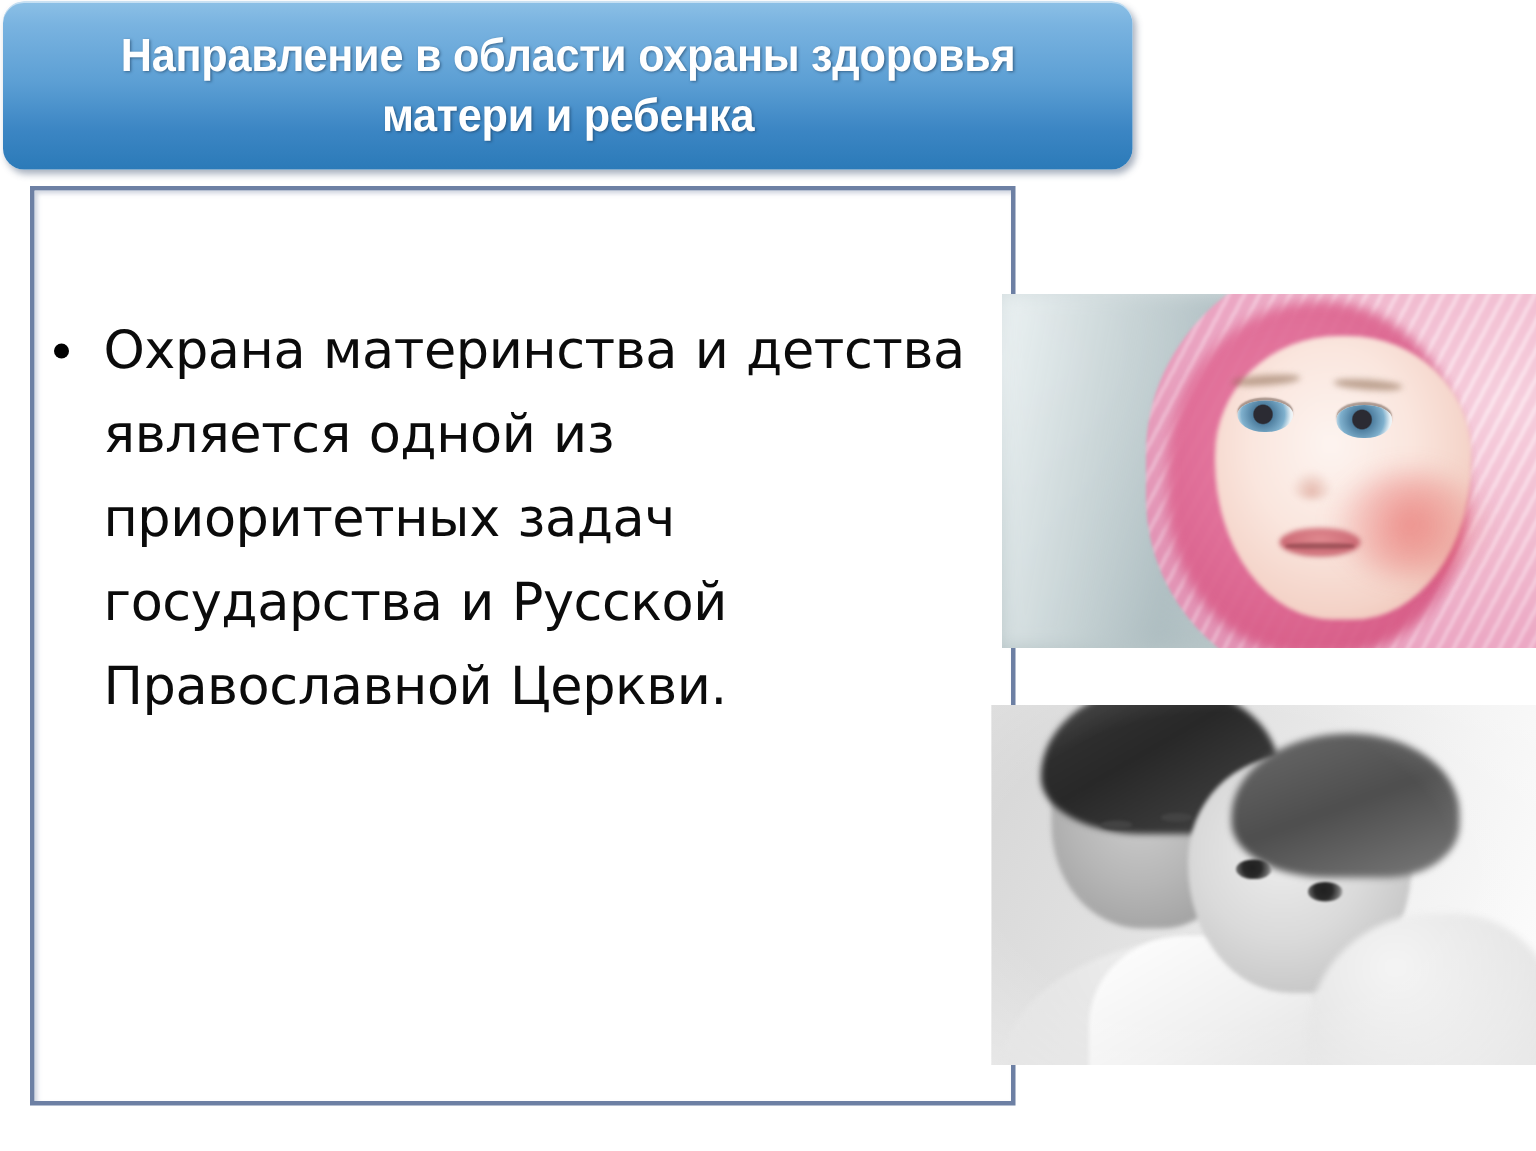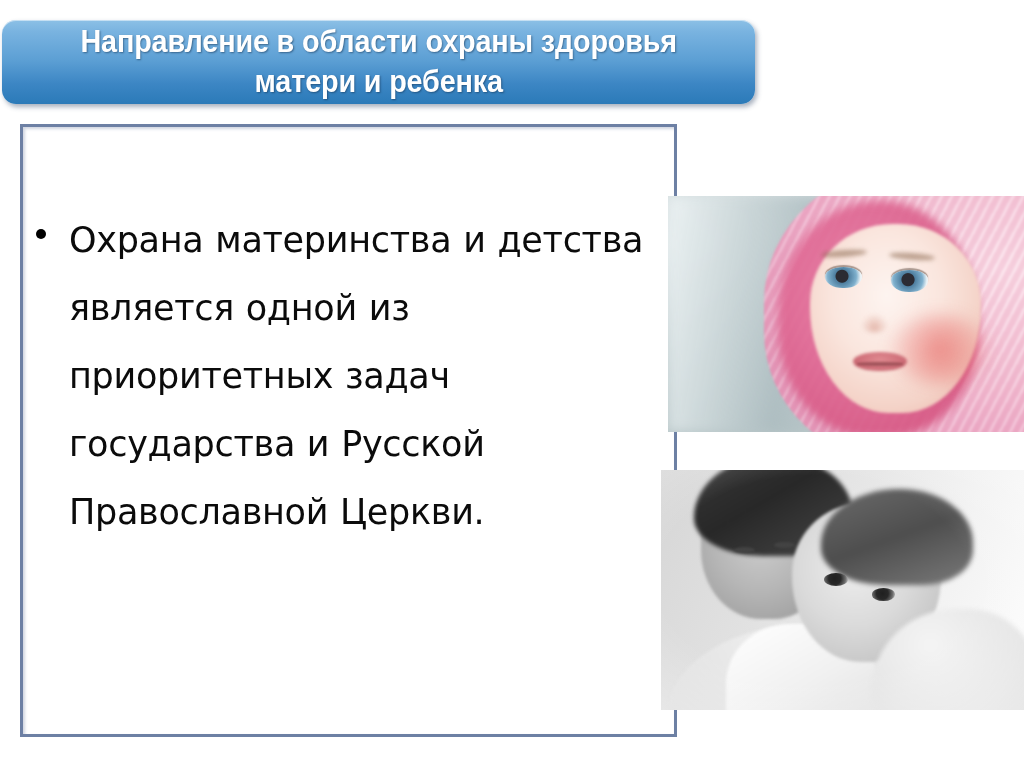--- a/index.html
+++ b/index.html
@@ -13,23 +13,23 @@
     height: 767px;
     position: relative;
     overflow: hidden;
     font-family: "Liberation Sans", "DejaVu Sans", sans-serif;
   }
 
   
   #title-banner {
     position: absolute;
     left: 2px;
-    top: 20px;
+    top: 1px;
     width: 753px;
-    height: 84px;
+    height: 112px;
     border-radius: 14px;
     background: linear-gradient(to bottom,
         #8cc0e6 0%,
         #79b3e0 14%,
         #5c9fd4 48%,
         #3c86c4 76%,
         #2b7ab8 100%);
     box-shadow: 2px 3px 5px rgba(60, 80, 110, 0.45),
                 inset 0 1px 0 rgba(255,255,255,0.5);
     display: flex;
@@ -90,21 +90,21 @@
     background: #000000;
     margin-top: 23px;
     margin-left: 6px;
     margin-right: 23px;
   }
   #bullet-text {
     flex: 1 1 auto;
     color: #0b0b0b;
     font-family: "DejaVu Sans", "Liberation Sans", sans-serif;
     font-size: 35px;
-    line-height: 68px;
+    line-height: 56px;
     letter-spacing: -0.3px;
     word-spacing: 1px;
   }
 
   
   .photo {
     position: absolute;
     overflow: hidden;
   }
 

